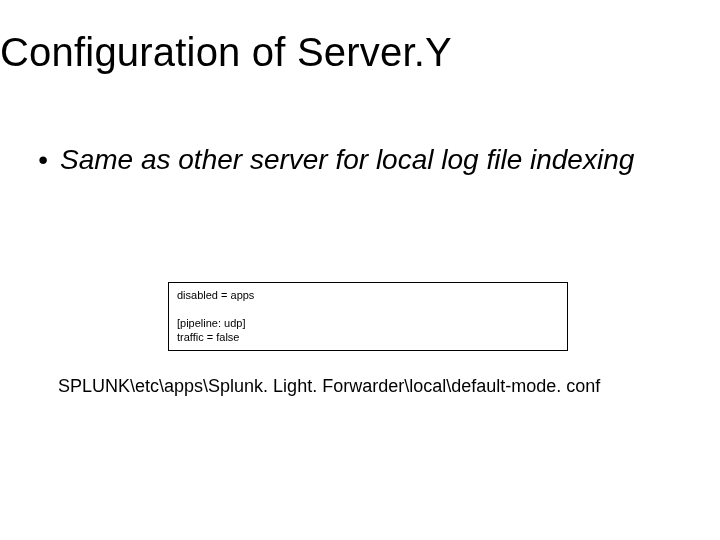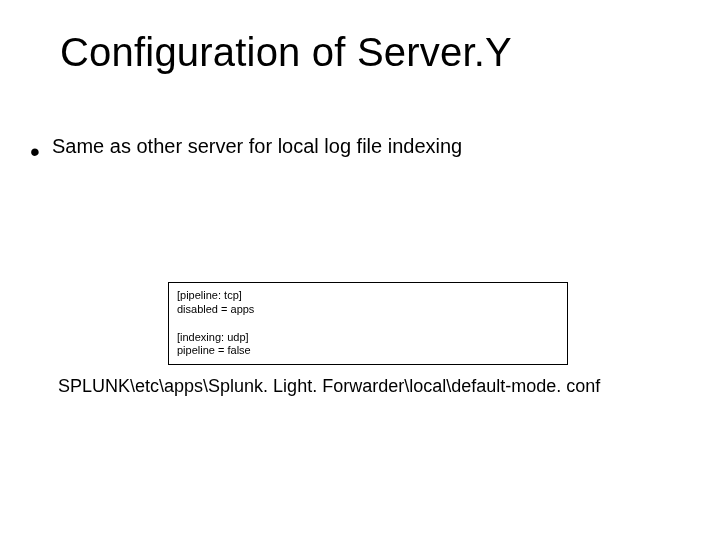--- a/index.html
+++ b/index.html
@@ -16,35 +16,36 @@
     position: relative;
     width: 720px;
     height: 540px;
     box-sizing: border-box;
   }
   .title {
     position: absolute;
     top: 30px;
     left: 0;
     width: 572px;
-    text-align: center;
+    text-align: left;
     font-size: 40px;
     font-weight: 400;
     letter-spacing: 0.2px;
   }
   .bullets {
     position: absolute;
     top: 135px;
     left: 28px;
     right: 40px;
     list-style: none;
-    margin: 0;
+    margin: 8px;
     padding: 0;
-    font-size: 20px;
+    font-size: 28px;
     line-height: 1.18;
+    font-style: italic;
   }
   .bullets li {
     position: relative;
     padding-left: 24px;
     margin-bottom: 4px;
   }
   .bullets li::before {
     content: "•";
     position: absolute;
     left: 2px;
@@ -80,24 +81,23 @@
 <div class="slide">
 
   <div class="title">Configuration of Server.Y</div>
 
   <ul class="bullets">
     <li>Same as other server for local log file indexing</li>
   </ul>
 
   <div class="code-box">
     <div class="block">
-      <div>[pipeline: tcp]</div>
       <div>disabled = apps</div>
     </div>
     <div class="block">
-      <div>[indexing: udp]</div>
-      <div>pipeline = false</div>
+      <div>[pipeline: udp]</div>
+      <div>traffic = false</div>
     </div>
   </div>
 
   <div class="path">SPLUNK\etc\apps\Splunk. Light. Forwarder\local\default-mode. conf</div>
 
 </div>
 
 </body></html>

